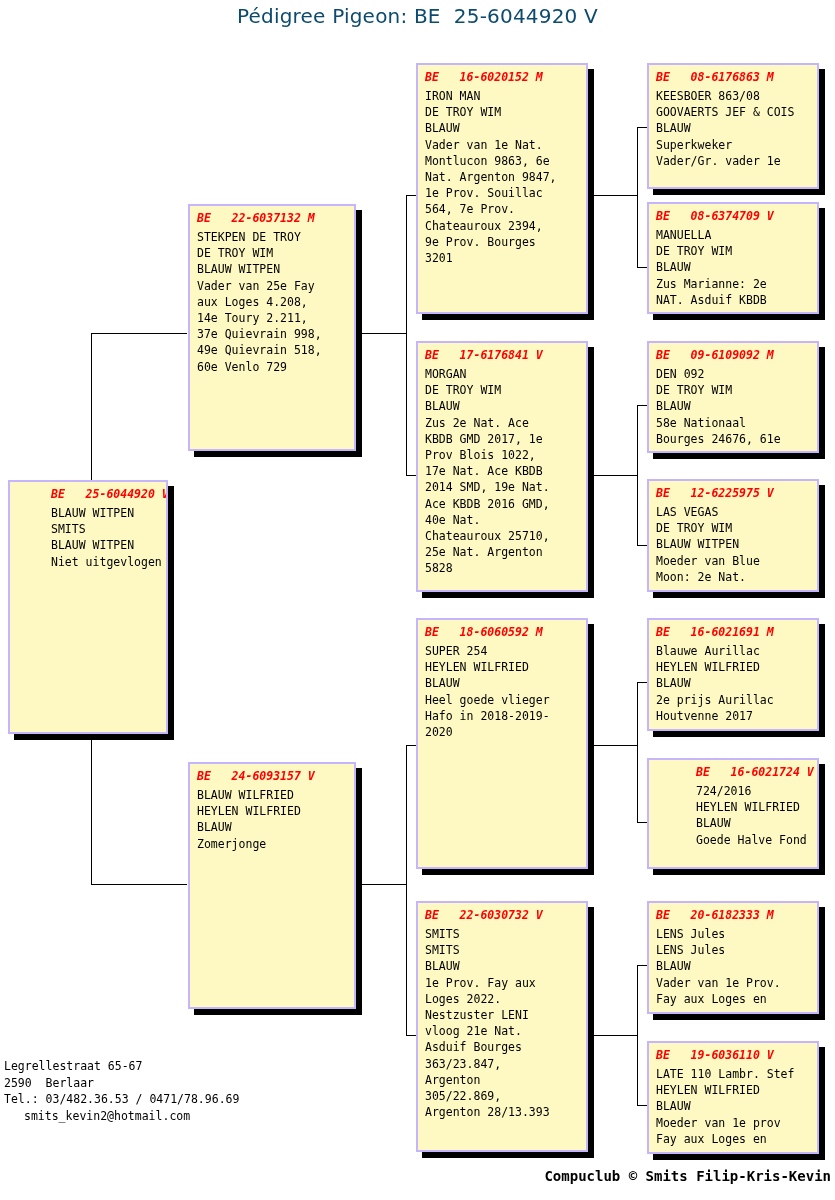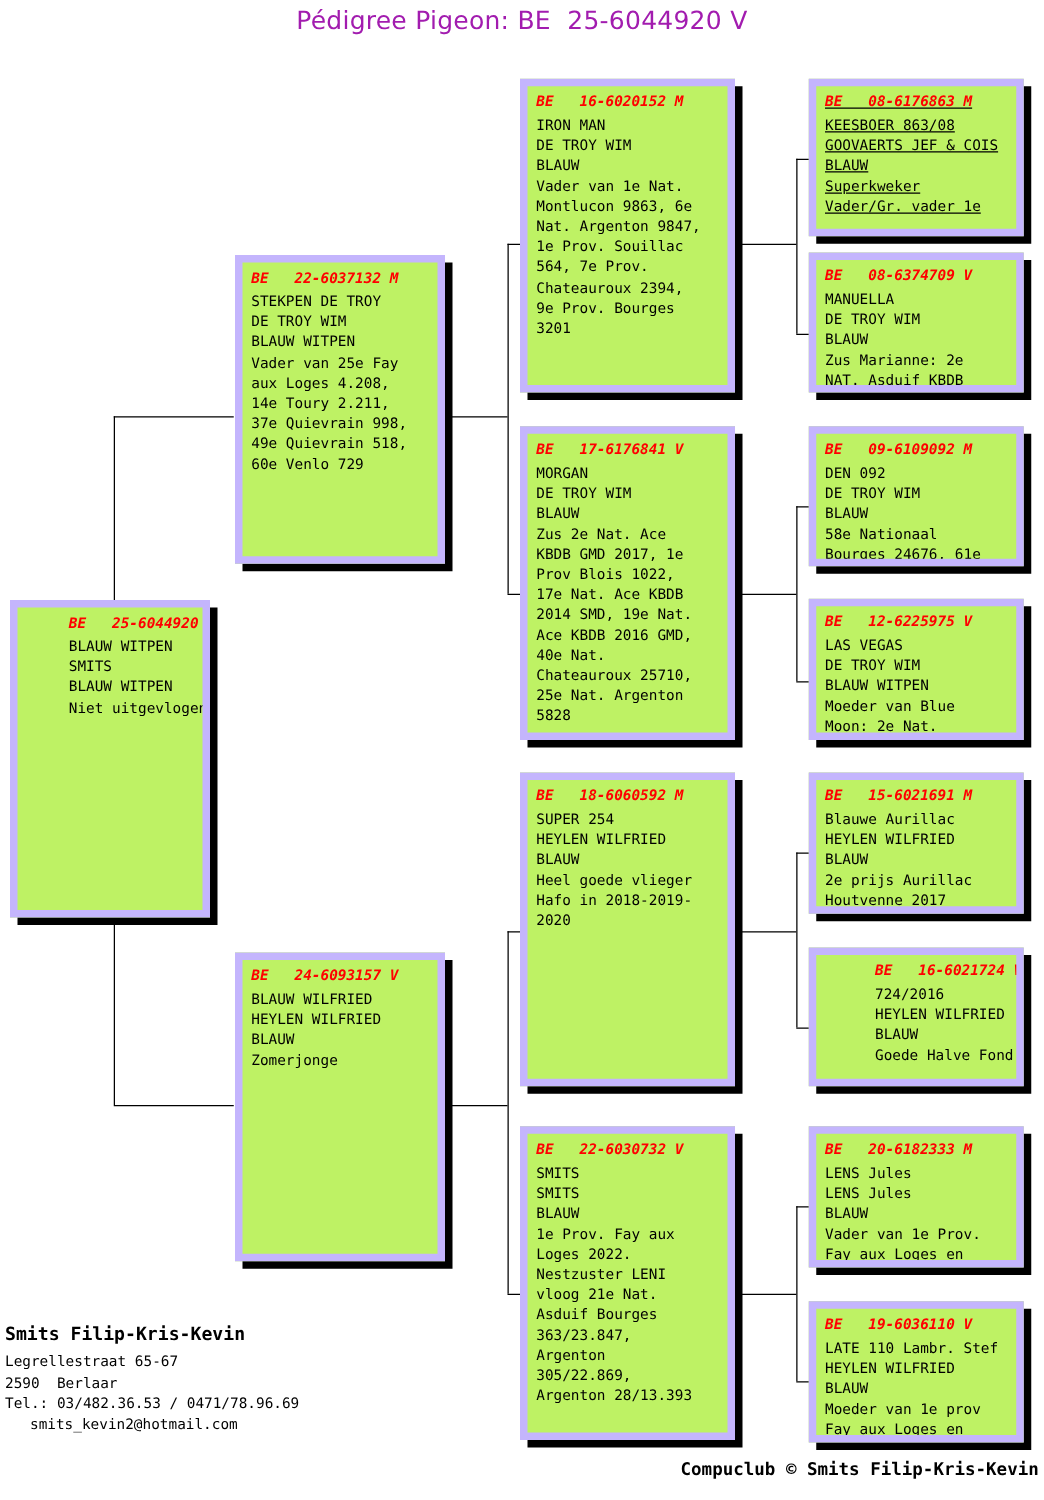--- a/index.html
+++ b/index.html
@@ -14,30 +14,30 @@
     overflow: hidden;
   }
 
   
   #page-title {
     position: absolute;
     top: 4px; left: 0; width: 835px;
     text-align: center;
     font-family: "DejaVu Sans", "Liberation Sans", sans-serif;
     font-size: 20px;
-    color: #a21caf;
+    color: #0c4a6e;
     letter-spacing: 0.2px;
     white-space: pre;
   }
 
   
   .pbox {
     position: absolute;
-    background: #bef264;
-    border: 6px solid #c4b5fd;
+    background: #fef9c3;
+    border: 2px solid #c4b5fd;
     box-shadow: 6px 6px 0 0 #000000;
     padding: 5px 6px 4px 7px;
     overflow: hidden;
   }
   .pbox .ring {
     color: #ff0000;
     font-style: italic;
     font-weight: bold;
     font-size: 11.5px;
     line-height: 15px;
@@ -155,61 +155,60 @@
 <div class="pbox" style="left:416px; top:618px; width:172px; height:251px;">
   <div class="ring">BE   18-6060592 M</div>
   <div class="lines"><div>SUPER 254</div><div>HEYLEN WILFRIED</div><div>BLAUW</div><div>Heel goede vlieger</div><div>Hafo in 2018-2019-</div><div>2020</div></div>
 </div>
 
 <div class="pbox" style="left:416px; top:901px; width:172px; height:251px;">
   <div class="ring">BE   22-6030732 V</div>
   <div class="lines"><div>SMITS</div><div>SMITS</div><div>BLAUW</div><div>1e Prov. Fay aux</div><div>Loges 2022.</div><div>Nestzuster LENI</div><div>vloog 21e Nat.</div><div>Asduif Bourges</div><div>363/23.847,</div><div>Argenton</div><div>305/22.869,</div><div>Argenton 28/13.393</div></div>
 </div>
 
-<div class="pbox" style="left:647px; top:63px; width:172px; height:126px;text-decoration:underline;">
+<div class="pbox" style="left:647px; top:63px; width:172px; height:126px;">
   <div class="ring">BE   08-6176863 M</div>
   <div class="lines"><div>KEESBOER 863/08</div><div>GOOVAERTS JEF &amp; COIS</div><div>BLAUW</div><div>Superkweker</div><div>Vader/Gr. vader 1e</div></div>
 </div>
 
 <div class="pbox" style="left:647px; top:202px; width:172px; height:112px;">
   <div class="ring">BE   08-6374709 V</div>
   <div class="lines"><div>MANUELLA</div><div>DE TROY WIM</div><div>BLAUW</div><div>Zus Marianne: 2e</div><div>NAT. Asduif KBDB</div></div>
 </div>
 
 <div class="pbox" style="left:647px; top:341px; width:172px; height:112px;">
   <div class="ring">BE   09-6109092 M</div>
   <div class="lines"><div>DEN 092</div><div>DE TROY WIM</div><div>BLAUW</div><div>58e Nationaal</div><div>Bourges 24676, 61e</div></div>
 </div>
 
 <div class="pbox" style="left:647px; top:479px; width:172px; height:113px;">
   <div class="ring">BE   12-6225975 V</div>
   <div class="lines"><div>LAS VEGAS</div><div>DE TROY WIM</div><div>BLAUW WITPEN</div><div>Moeder van Blue</div><div>Moon: 2e Nat.</div></div>
 </div>
 
 <div class="pbox" style="left:647px; top:618px; width:172px; height:113px;">
-  <div class="ring">BE   15-6021691 M</div>
+  <div class="ring">BE   16-6021691 M</div>
   <div class="lines"><div>Blauwe Aurillac</div><div>HEYLEN WILFRIED</div><div>BLAUW</div><div>2e prijs Aurillac</div><div>Houtvenne 2017</div></div>
 </div>
 
 <div class="pbox" style="left:647px; top:758px; width:172px; height:111px;padding-left:47px;">
   <div class="ring">BE   16-6021724 V</div>
   <div class="lines"><div>724/2016</div><div>HEYLEN WILFRIED</div><div>BLAUW</div><div>Goede Halve Fond</div></div>
 </div>
 
 <div class="pbox" style="left:647px; top:901px; width:172px; height:113px;">
   <div class="ring">BE   20-6182333 M</div>
   <div class="lines"><div>LENS Jules</div><div>LENS Jules</div><div>BLAUW</div><div>Vader van 1e Prov.</div><div>Fay aux Loges en</div></div>
 </div>
 
 <div class="pbox" style="left:647px; top:1041px; width:172px; height:113px;">
   <div class="ring">BE   19-6036110 V</div>
   <div class="lines"><div>LATE 110 Lambr. Stef</div><div>HEYLEN WILFRIED</div><div>BLAUW</div><div>Moeder van 1e prov</div><div>Fay aux Loges en</div></div>
 </div>
 
 <div id="owner-block">
-  <div id="owner-name">Smits Filip-Kris-Kevin</div>
   <div class="oline">Legrellestraat 65-67</div>
   <div class="oline">2590  Berlaar</div>
   <div class="oline">Tel.: 03/482.36.53 / 0471/78.96.69</div>
   <div class="oline" id="owner-email">smits_kevin2@hotmail.com</div>
 </div>
 
 <div id="credit">Compuclub © Smits Filip-Kris-Kevin</div>
 
 </body></html>

